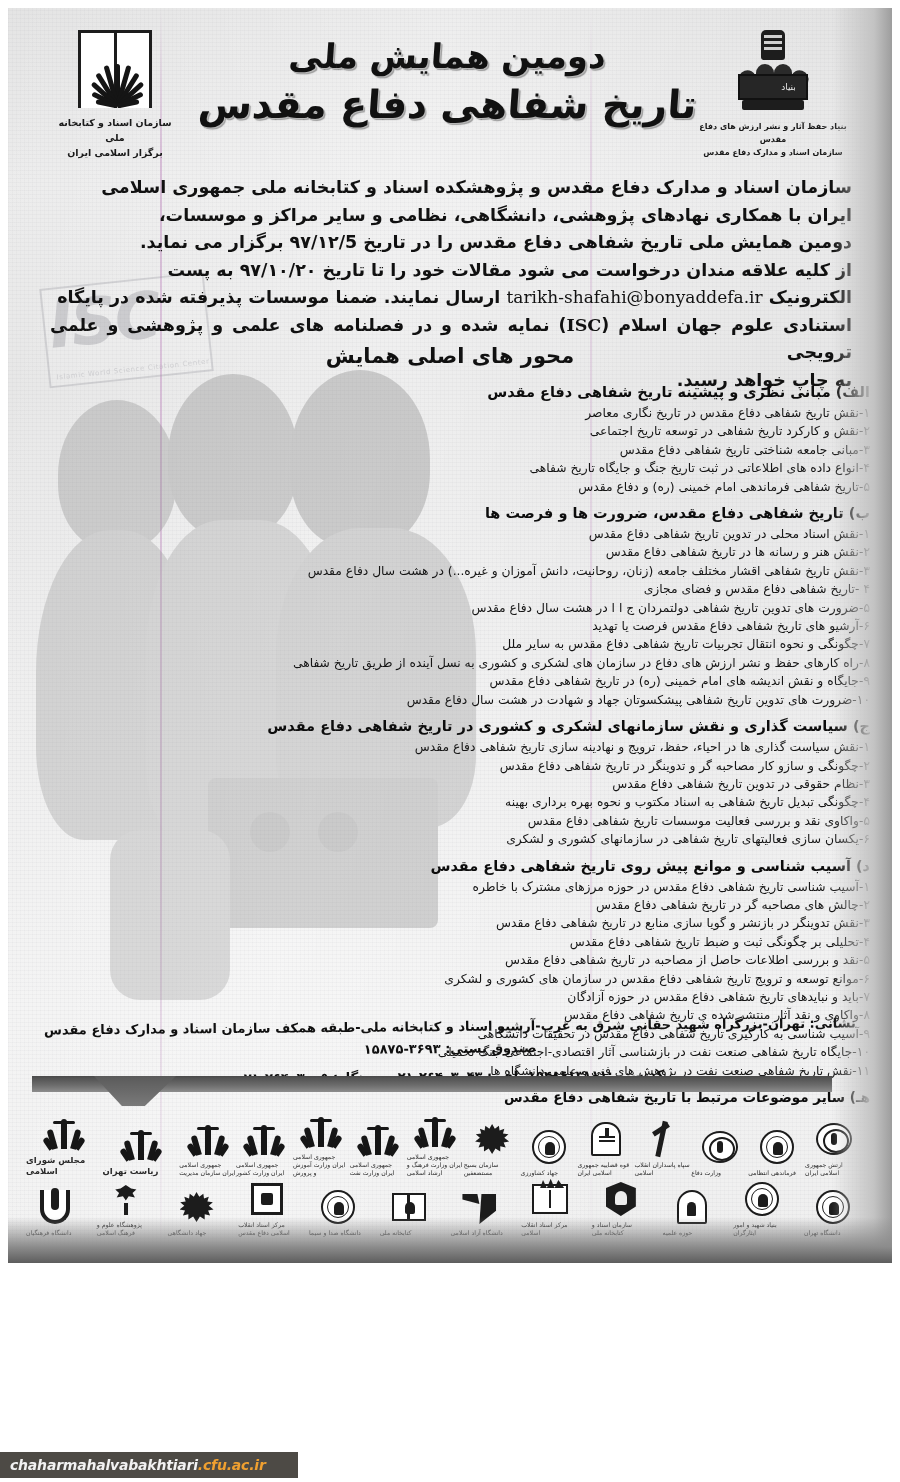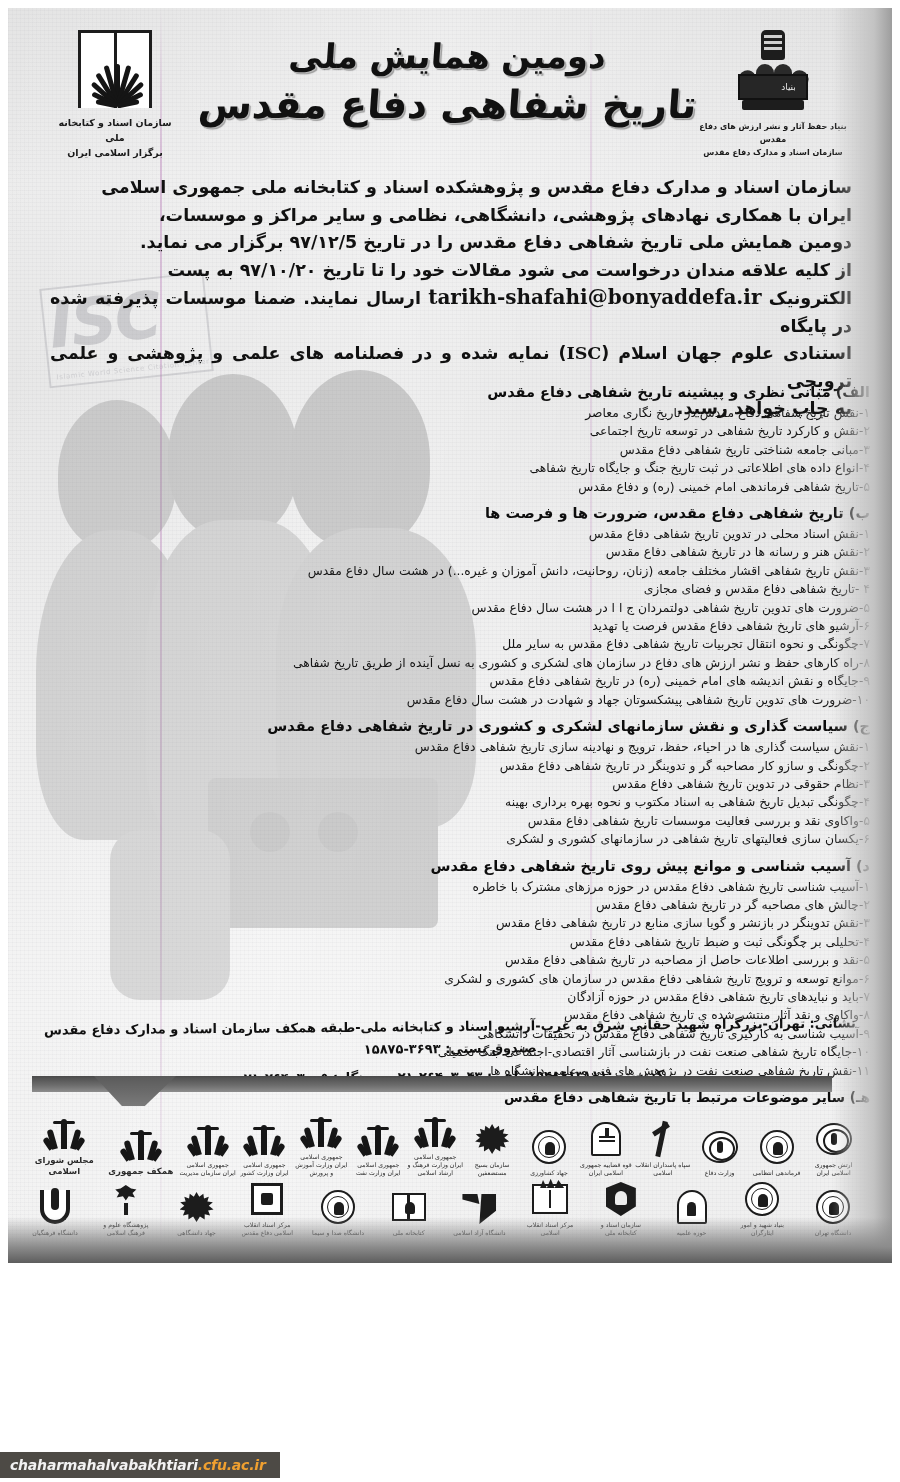--- a/index.html
+++ b/index.html
@@ -284,22 +284,22 @@
     line-height: 27.5px;
     color: #111;
     font-weight: 700;
   }
   #intro p { margin: 0; }
   #intro .strong { font-weight: 700; }
   #intro .email {
     direction: ltr;
     unicode-bidi: embed;
     font-family: "DejaVu Serif", "Liberation Serif", serif;
-    font-weight: 700;
-    font-size: 20px;
+    font-weight: 400;
+    font-size: 17px;
   }
   #intro .lat {
     direction: ltr;
     unicode-bidi: embed;
     font-family: "DejaVu Serif", serif;
     font-weight: 700;
   }
 
   
   #themes-heading {
@@ -400,21 +400,21 @@
     right: 30px;
     display: flex;
     justify-content: space-between;
     align-items: flex-end;
   }
   #logo-strip-1 { top: 1102px; }
   #logo-strip-2 { top: 1170px; }
 
   .org-logo {
     width: 58px;
-    text-align: center;
+    text-align: left;
     color: #242424;
   }
   .org-logo .glyph {
     height: 42px;
     display: flex;
     align-items: center;
     justify-content: center;
     font-size: 30px;
     line-height: 1;
     color: #1c1c1c;
@@ -699,21 +699,21 @@
     background: #1c1c1c;
   }
 
   
   #footer-watermark {
     position: absolute;
     left: 0;
     top: 1452px;
     height: 26px;
     background: #4d4a45;
-    padding: 0 14px 0 10px;
+    padding: 0 32px 0 10px;
     display: flex;
     align-items: center;
     direction: ltr;
   }
   #footer-watermark .wm-main {
     font-family: "DejaVu Sans", sans-serif;
     font-style: italic;
     font-weight: 700;
     font-size: 14px;
     color: #f2f2f2;
@@ -809,20 +809,21 @@
     <div id="intro">
       <p>سازمان اسناد و مدارک دفاع مقدس و پژوهشکده اسناد و کتابخانه ملی جمهوری اسلامی</p>
       <p>ایران  با همکاری نهادهای پژوهشی، دانشگاهی، نظامی و سایر مراکز و موسسات،</p>
       <p><span class="strong">دومین همایش ملی تاریخ شفاهی دفاع مقدس</span><span> را در تاریخ ۹۷/۱۲/5 برگزار می نماید.</span></p>
       <p>از کلیه علاقه مندان درخواست می شود مقالات خود را تا تاریخ ۹۷/۱۰/۲۰ به پست</p>
       <p><span>الکترونیک </span><span class="email">tarikh-shafahi@bonyaddefa.ir</span><span> ارسال نمایند. ضمنا موسسات پذیرفته شده در پایگاه</span></p>
       <p><span>استنادی علوم جهان اسلام (</span><span class="lat">ISC</span><span>) نمایه شده و در فصلنامه های علمی و پژوهشی و علمی ترویجی</span></p>
       <p>به چاپ خواهد رسید.</p>
     </div>
 
+    <div id="themes-heading">محور های اصلی همایش</div>
 
     <div id="sections">
 
       <div class="section">
         <div class="section-title">الف) مبانی نظری و پیشینه تاریخ شفاهی دفاع مقدس</div>
         <ul class="section-items">
           <li>۱-نقش تاریخ شفاهی دفاع مقدس در تاریخ نگاری معاصر</li>
           <li>۲-نقش و کارکرد تاریخ شفاهی در توسعه تاریخ اجتماعی</li>
           <li>۳-مبانی جامعه شناختی تاریخ شفاهی دفاع مقدس</li>
           <li>۴-انواع داده های اطلاعاتی در ثبت تاریخ جنگ و جایگاه تاریخ شفاهی</li>
@@ -1011,21 +1012,21 @@
         <div class="glyph">
             <div class="emblem-iran">
               <i class="ll"></i>
               <i class="l"></i>
               <i class="c"></i>
               <i class="r"></i>
               <i class="rr"></i>
               <b></b>
             </div>
           </div>
-        <div class="lbl">همکف جمهوری</div>
+        <div class="lbl">ریاست تهران</div>
       </div>
 
       <div class="org-logo wide">
         <div class="glyph">
             <div class="emblem-iran">
               <i class="ll"></i>
               <i class="l"></i>
               <i class="c"></i>
               <i class="r"></i>
               <i class="rr"></i>

